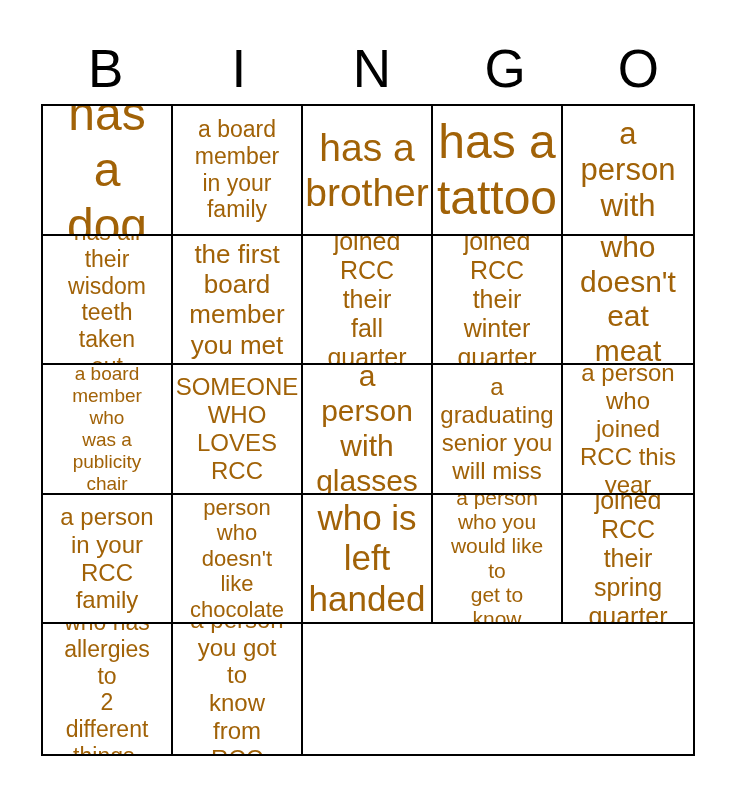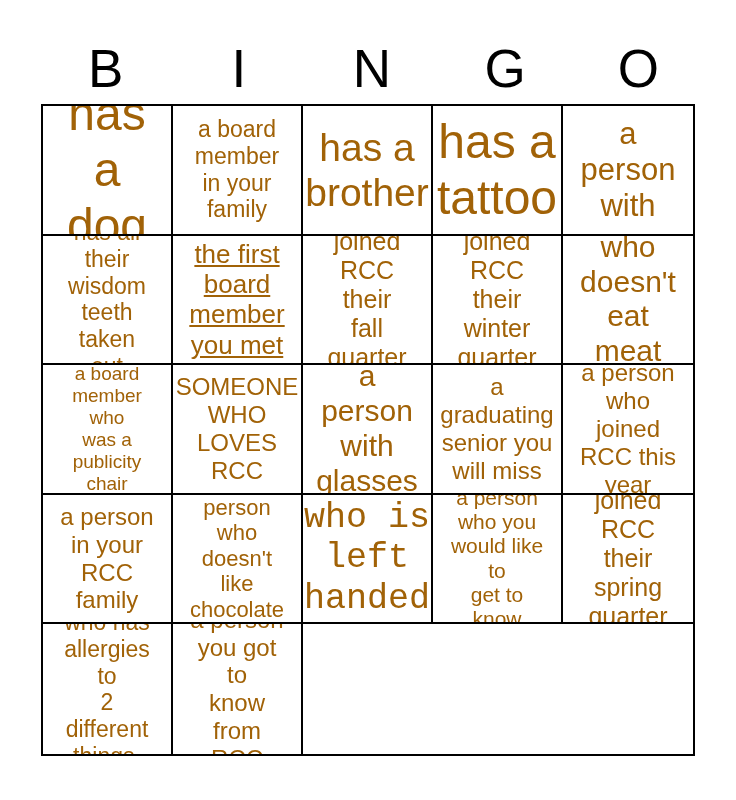--- a/index.html
+++ b/index.html
@@ -67,21 +67,21 @@
 brother</div>
     <div class="cell" style="font-size: 48px;">has a
 tattoo</div>
     <div class="cell" style="font-size: 31px;">a
 person
 with</div>
     <div class="cell" style="font-size: 23px;">has all their
 wisdom
 teeth taken
 out</div>
-    <div class="cell" style="font-size: 26px; text-decoration: underline;">the first
+    <div class="cell" style="font-size: 26px;">the first
 board
 member
 you met</div>
     <div class="cell" style="font-size: 25px;">joined
 RCC their
 fall
 quarter</div>
     <div class="cell" style="font-size: 25px;">joined
 RCC their
 winter
@@ -110,21 +110,21 @@
 RCC this
 year</div>
     <div class="cell" style="font-size: 24px;">a person
 in your
 RCC
 family</div>
     <div class="cell" style="font-size: 22px;">person
 who
 doesn't like
 chocolate</div>
-    <div class="cell" style="font-size: 35px; font-family: Liberation Mono, monospace;">who is
+    <div class="cell" style="font-size: 35px;">who is
 left
 handed</div>
     <div class="cell" style="font-size: 21px;">a person
 who you
 would like to
 get to know</div>
     <div class="cell" style="font-size: 25px;">joined
 RCC their
 spring
 quarter</div>

